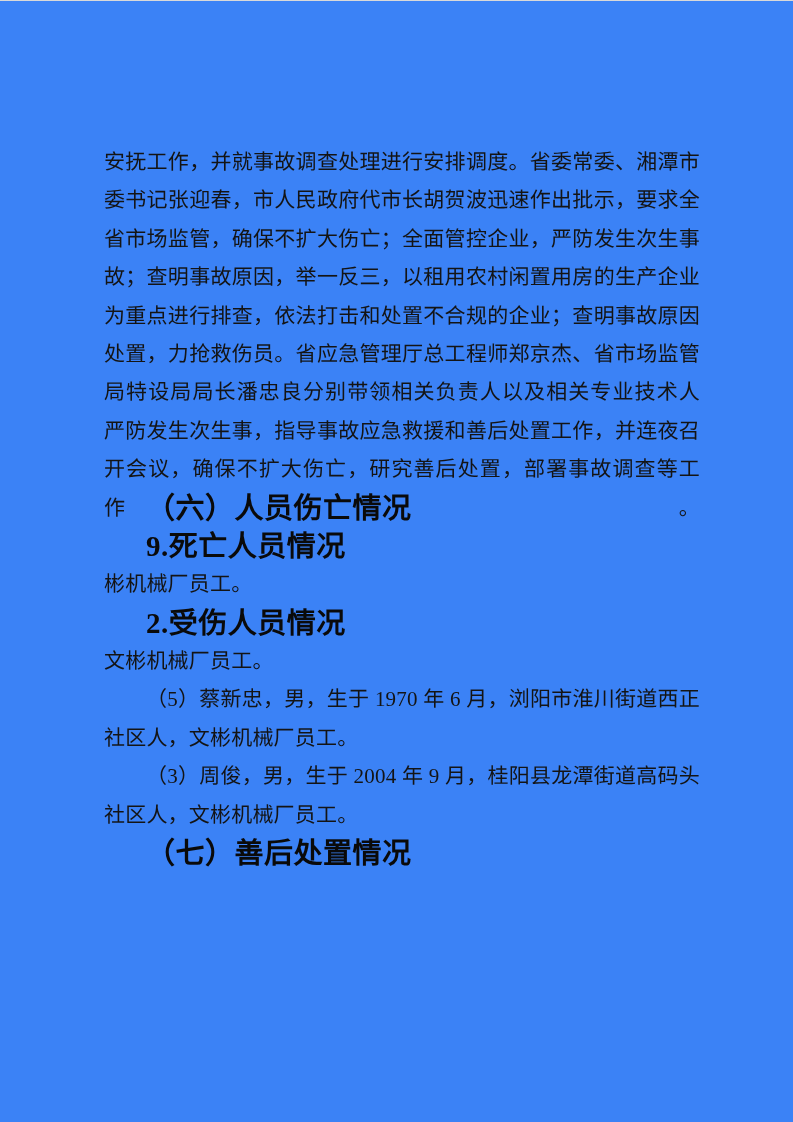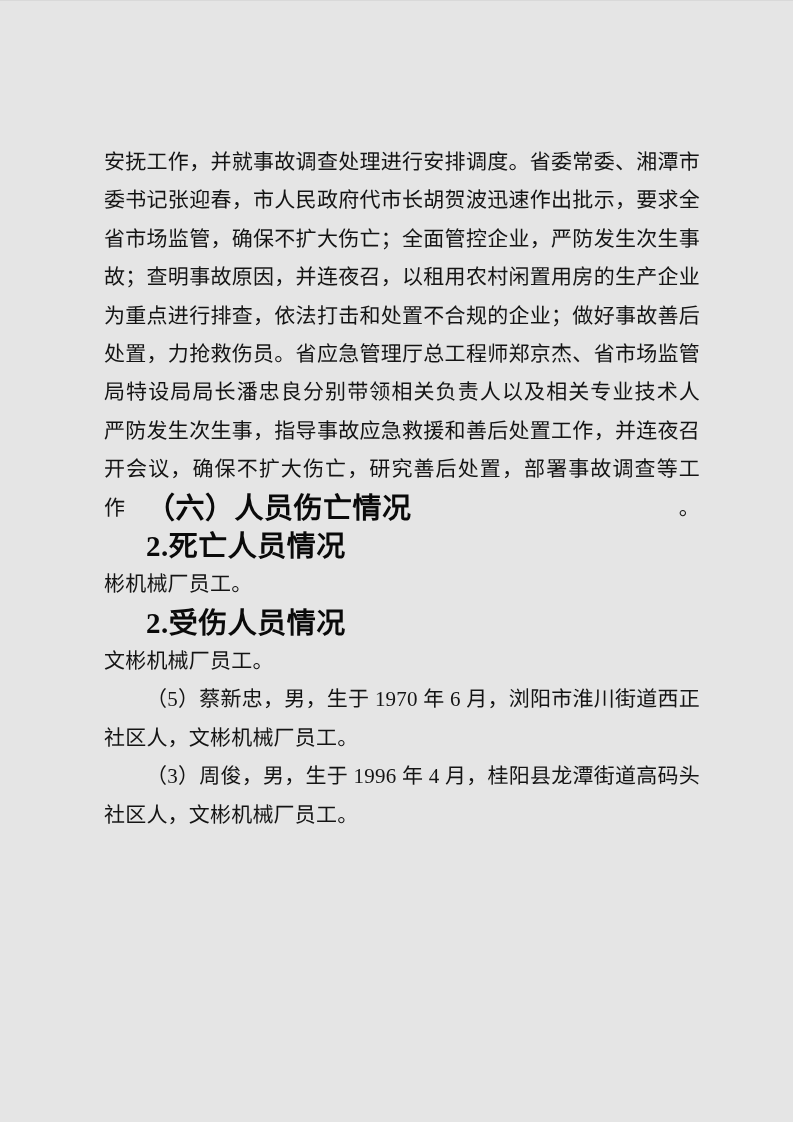--- a/index.html
+++ b/index.html
@@ -1,19 +1,19 @@
 <!DOCTYPE html>
 <html lang="zh-CN"><head>
 <meta charset="utf-8">
 <style>
   html,body{margin:0;padding:0;background:#ffffff;}
   .page{
     position:relative;
     width:793px;height:1122px;
-    background:#e5e5e5;
+    background:#3b82f6;
     margin:0 auto;
     overflow:hidden;
     border-top:1px solid #d9d9d9;
     font-family:"Liberation Serif","DejaVu Serif",serif;
   }
   .content{
     position:absolute;
     left:104px;
     top:142px;
     width:596px;
@@ -42,29 +42,30 @@
   }
 </style>
 </head>
 <body>
 
 <div class="page">
   <div class="content">
       <div class="line fill">安抚工作，并就事故调查处理进行安排调度。省委常委、湘潭市</div>
       <div class="line fill">委书记张迎春，市人民政府代市长胡贺波迅速作出批示，要求全</div>
       <div class="line fill">省市场监管，确保不扩大伤亡；全面管控企业，严防发生次生事</div>
-      <div class="line fill">故；查明事故原因，并连夜召，以租用农村闲置用房的生产企业</div>
-      <div class="line fill">为重点进行排查，依法打击和处置不合规的企业；做好事故善后</div>
+      <div class="line fill">故；查明事故原因，举一反三，以租用农村闲置用房的生产企业</div>
+      <div class="line fill">为重点进行排查，依法打击和处置不合规的企业；查明事故原因</div>
       <div class="line fill">处置，力抢救伤员。省应急管理厅总工程师郑京杰、省市场监管</div>
       <div class="line fill">局特设局局长潘忠良分别带领相关负责人以及相关专业技术人</div>
       <div class="line fill">严防发生次生事，指导事故应急救援和善后处置工作，并连夜召</div>
       <div class="line fill">开会议，确保不扩大伤亡，研究善后处置，部署事故调查等工作。</div>
       <div class="line heading indent">（六）人员伤亡情况</div>
-      <div class="line heading indent">2.死亡人员情况</div>
+      <div class="line heading indent">9.死亡人员情况</div>
       <div class="line">彬机械厂员工。</div>
       <div class="line heading indent">2.受伤人员情况</div>
       <div class="line">文彬机械厂员工。</div>
       <div class="line indent fill">（5）蔡新忠，男，生于 1970 年 6 月，浏阳市淮川街道西正</div>
       <div class="line">社区人，文彬机械厂员工。</div>
-      <div class="line indent fill">（3）周俊，男，生于 1996 年 4 月，桂阳县龙潭街道高码头</div>
+      <div class="line indent fill">（3）周俊，男，生于 2004 年 9 月，桂阳县龙潭街道高码头</div>
       <div class="line">社区人，文彬机械厂员工。</div>
+      <div class="line heading indent">（七）善后处置情况</div>
     </div>
 </div>
 
 </body></html>

